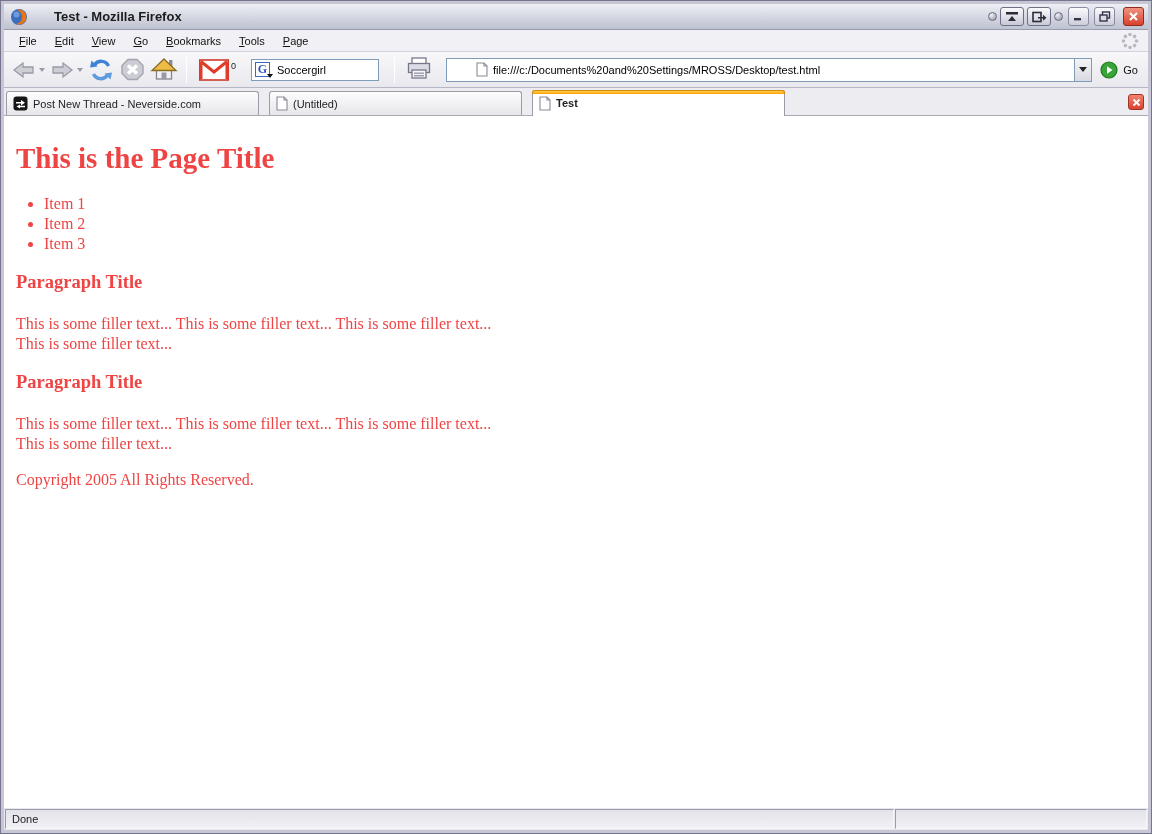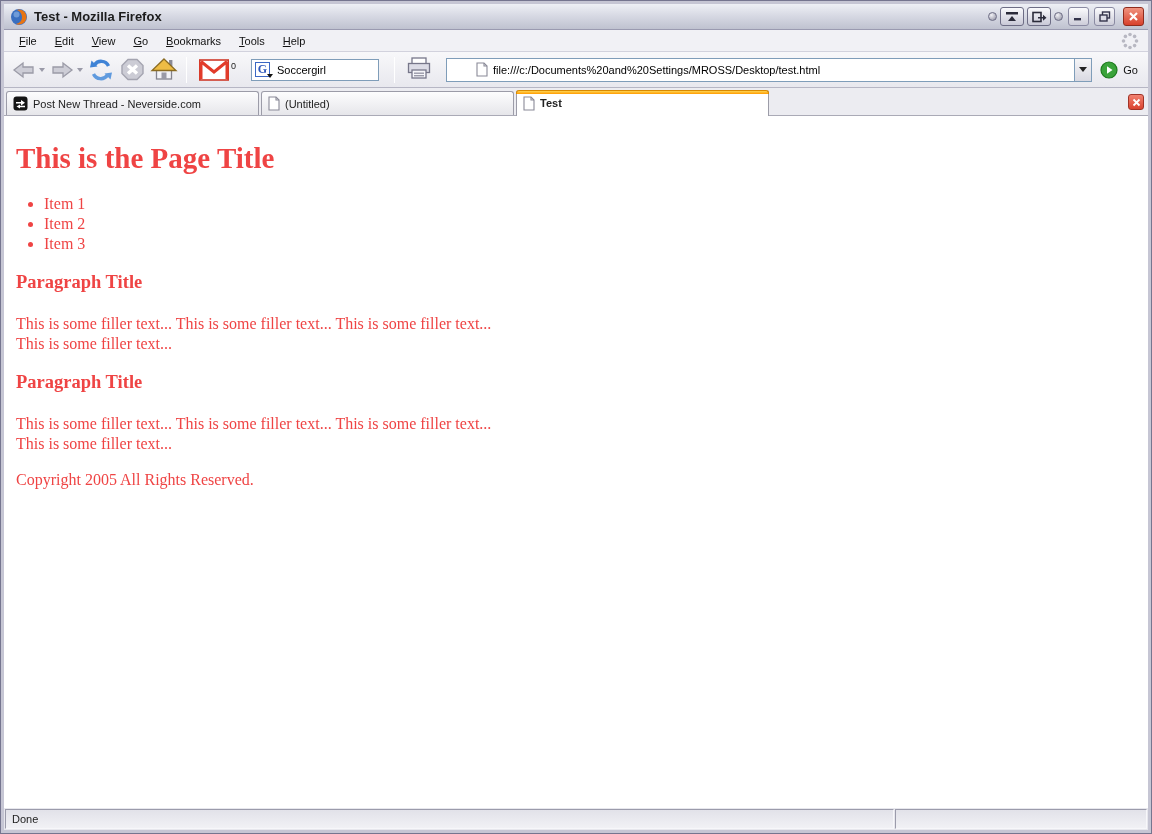--- a/index.html
+++ b/index.html
@@ -12,21 +12,21 @@
     background:#c6c6d4;
     padding:3px;
     display:flex; flex-direction:column;
   }
 
   
   .titlebar {
     height:26px; flex:0 0 26px;
     background:linear-gradient(#eef0f5, #d8dae4 45%, #bfc2d0);
     border-bottom:1px solid #9a9ab0;
-    display:flex; align-items:center; padding:0 4px;
+    display:flex; align-items:center; padding:0 4px;gap:20px;
   }
   .titlebar .app-icon { width:18px; height:18px; margin:0 6px 0 2px; }
   .titlebar .title {
     font-weight:bold; font-size:13px; color:#1c1c1c;
     flex:1 1 auto; white-space:nowrap;
   }
   .tb-controls { display:flex; align-items:center; gap:3px; }
   .knob {
     width:9px; height:9px; border-radius:50%;
     background:radial-gradient(circle at 35% 30%, #f2f2f6, #8e8ea0);
@@ -115,21 +115,21 @@
     border-left:4px solid transparent; border-right:4px solid transparent;
     border-top:5px solid #222;
   }
   .go-group { display:flex; align-items:center; gap:5px; margin:0 4px 0 2px; }
   .go-label { font-size:11px; color:#111; }
 
   
   .tabbar {
     height:28px; flex:0 0 28px; background:#ececf1;
     border-bottom:1px solid #aaaab6;
-    display:flex; align-items:flex-end; padding:3px 4px 0 2px;
+    display:flex; align-items:flex-end; padding:3px 4px 0 2px;gap:8px;
   }
   .tab {
     width:253px; height:24px; display:flex; align-items:center;
     border:1px solid #9c9ca8; border-bottom:none;
     border-radius:3px 3px 0 0; margin-right:2px; padding:0 6px;
     background:linear-gradient(#fdfdfe, #e6e6ea);
     font-size:11px; color:#222; position:relative;
   }
   .tab .favicon { margin-right:5px; flex:0 0 auto; }
   .tab .tab-label { white-space:nowrap; overflow:hidden; }
@@ -222,21 +222,21 @@
     </div>
   </div>
 
   <div class="menubar">
     <span class="menu-item">File</span>
     <span class="menu-item">Edit</span>
     <span class="menu-item">View</span>
     <span class="menu-item">Go</span>
     <span class="menu-item">Bookmarks</span>
     <span class="menu-item">Tools</span>
-    <span class="menu-item">Help</span>
+    <span class="menu-item">Page</span>
     <svg class="throbber" viewBox="0 0 20 20">
       <g fill="#b8b8c2">
         <circle cx="10" cy="3.5" r="1.8"></circle>
           <circle cx="14.6" cy="5.4" r="1.8"></circle>
         <circle cx="16.5" cy="10" r="1.8"></circle>
           <circle cx="14.6" cy="14.6" r="1.8"></circle>
         <circle cx="10" cy="16.5" r="1.8"></circle>
           <circle cx="5.4" cy="14.6" r="1.8"></circle>
         <circle cx="3.5" cy="10" r="1.8"></circle>
           <circle cx="5.4" cy="5.4" r="1.8"></circle>

